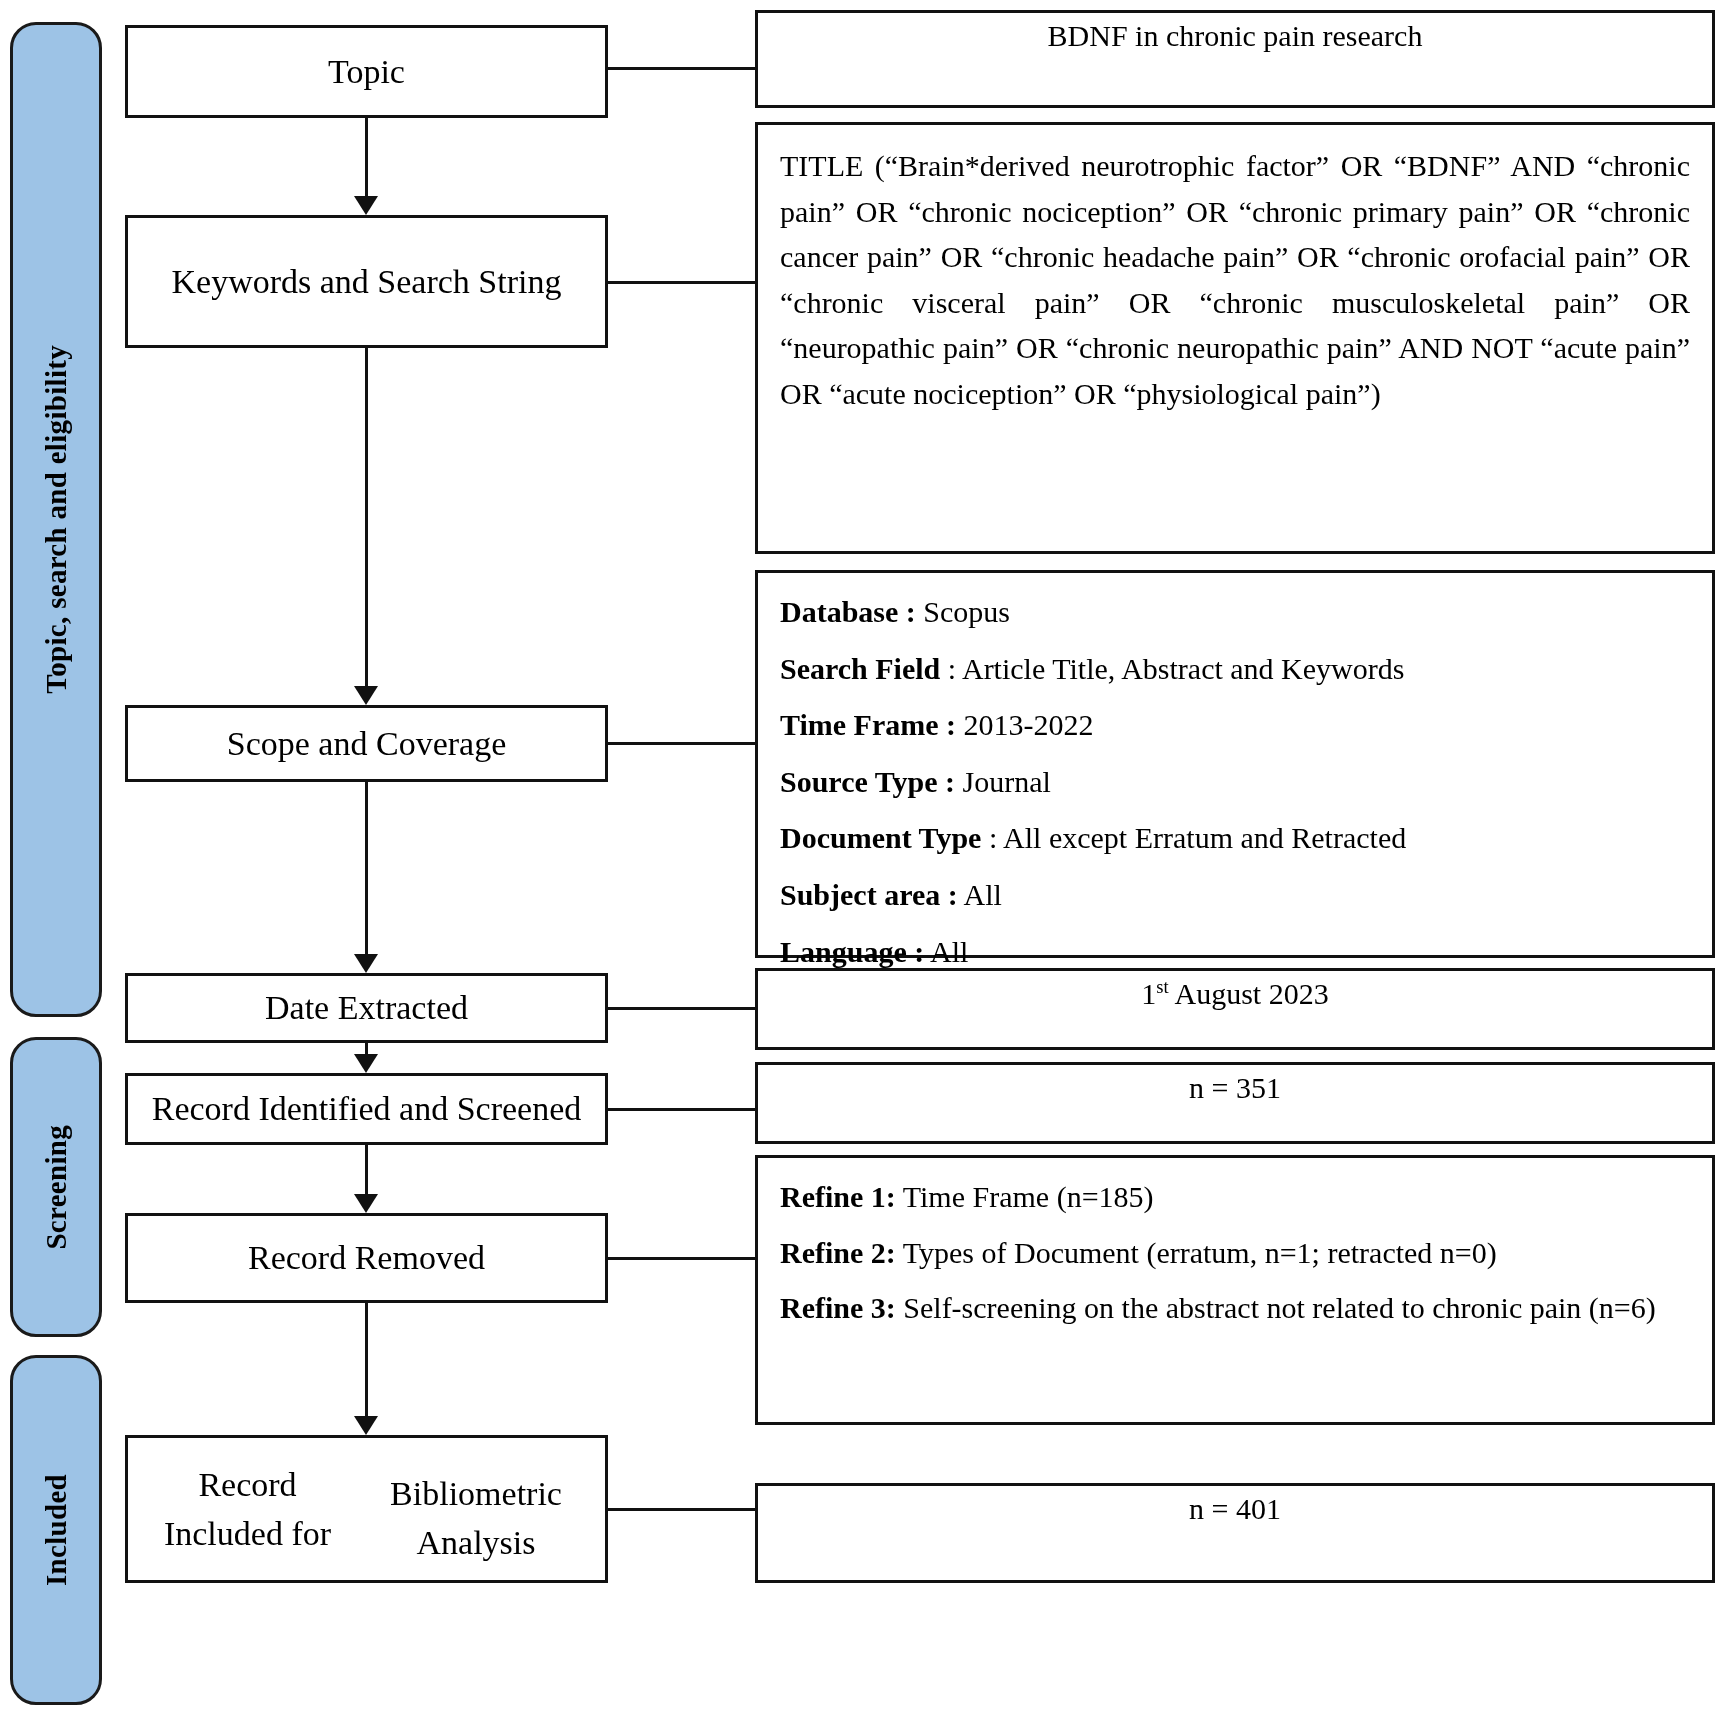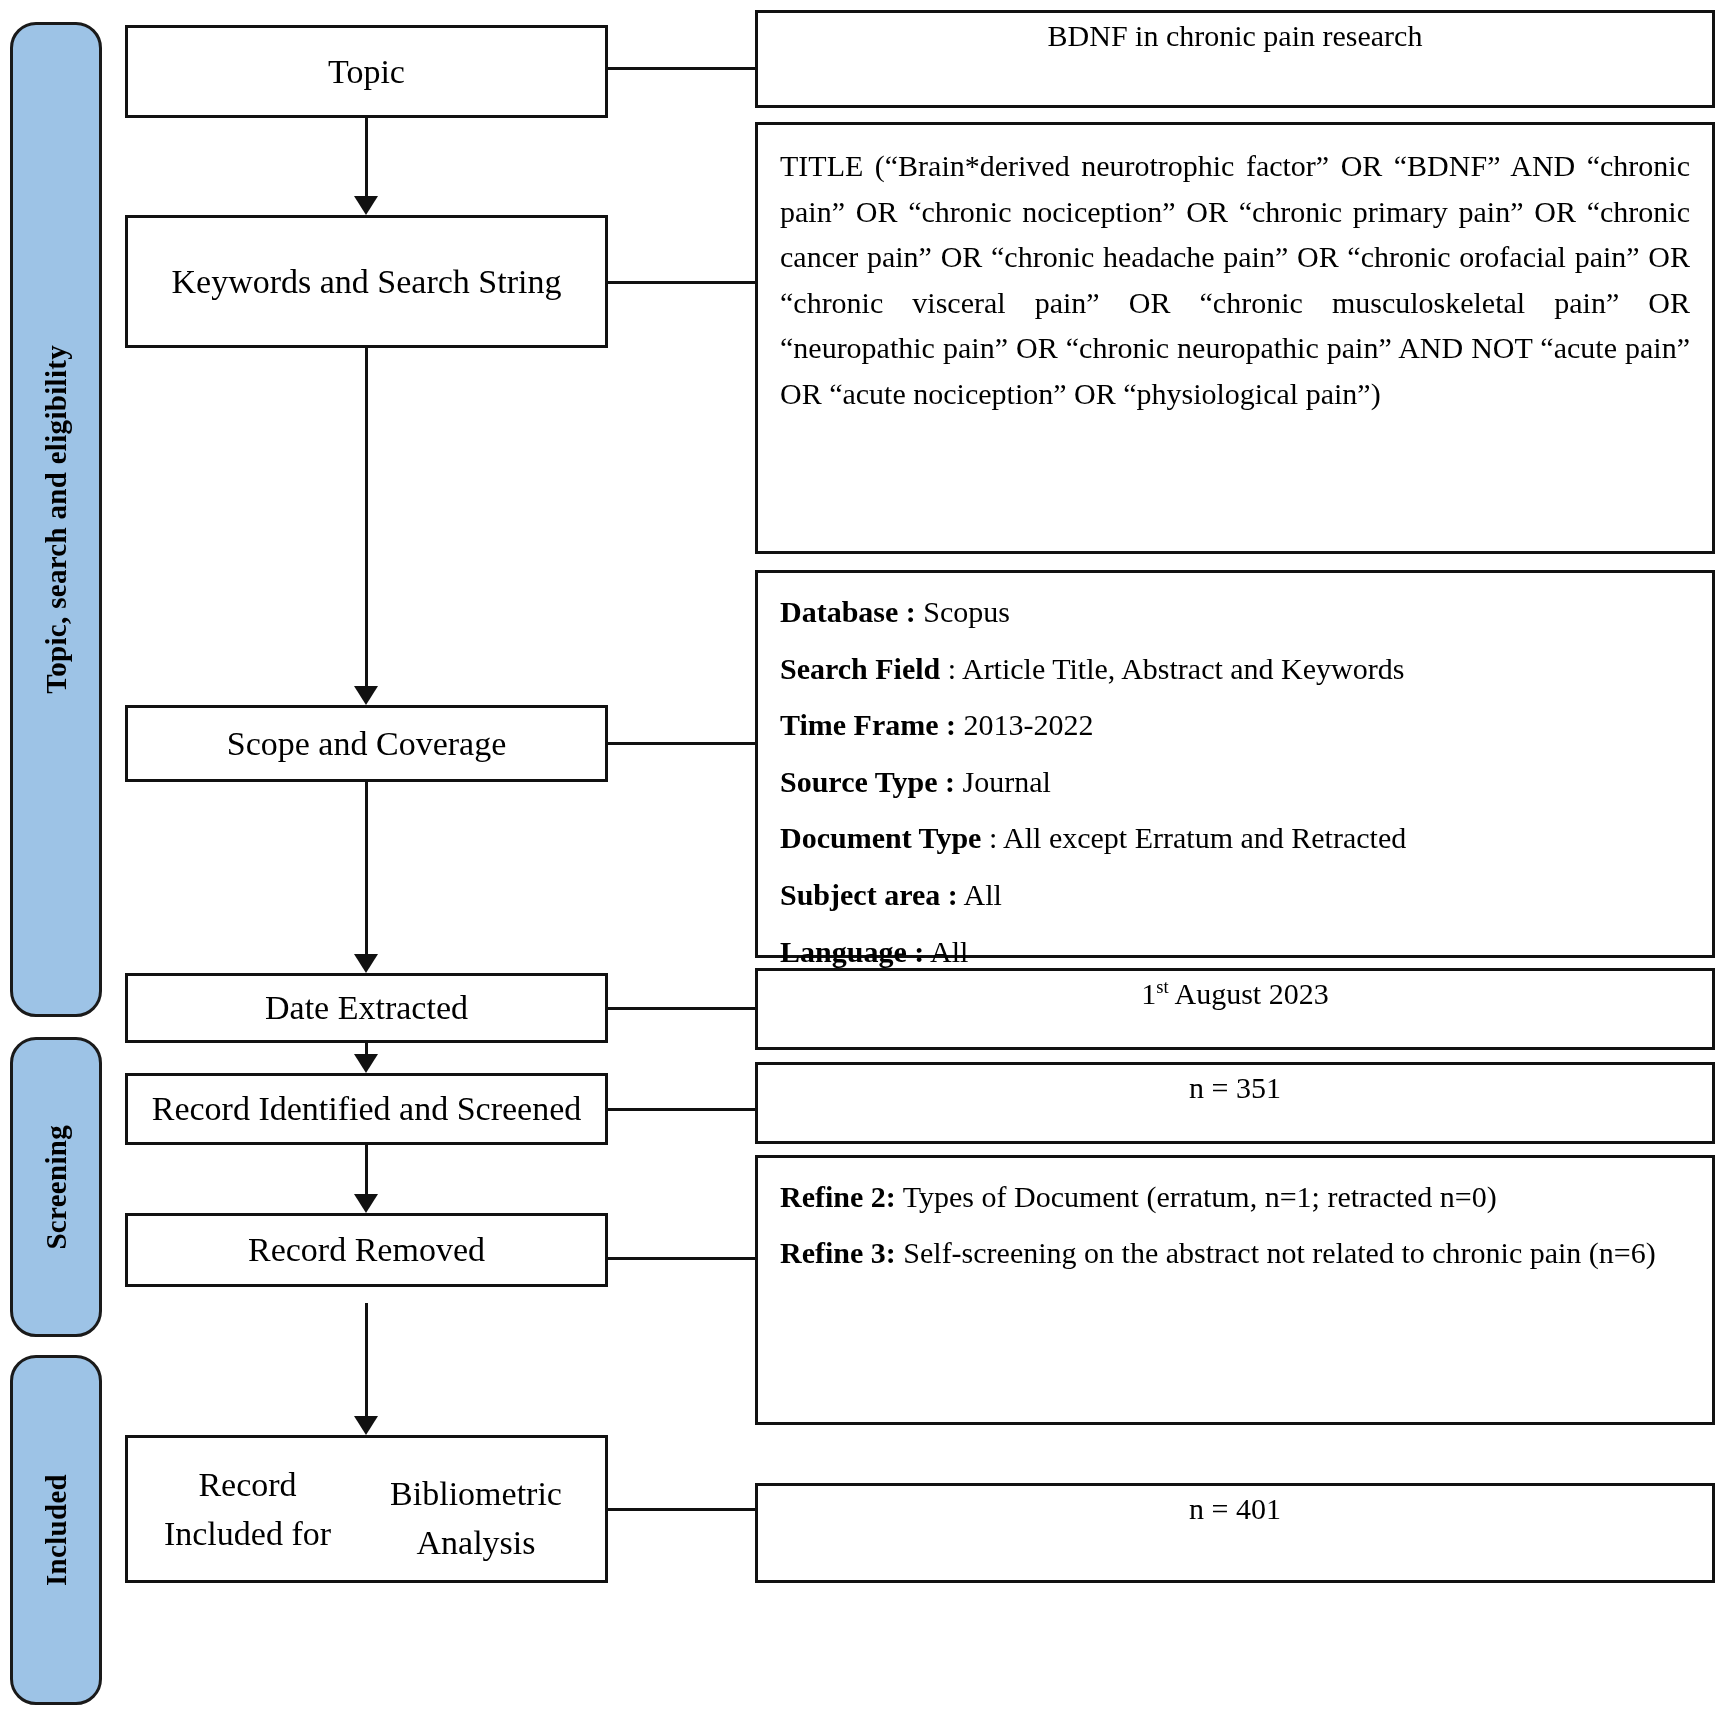--- a/index.html
+++ b/index.html
@@ -139,21 +139,21 @@
   </div>
 
   <div class="proc-box" style="left:125px; top:973px; width:483px; height:70px;">
     <span>Date Extracted</span>
   </div>
 
   <div class="proc-box" style="left:125px; top:1073px; width:483px; height:72px;">
     <span>Record Identified and Screened</span>
   </div>
 
-  <div class="proc-box" style="left:125px; top:1213px; width:483px; height:74px;">
+  <div class="proc-box" style="left:125px; top:1213px; width:483px; height:90px;">
     <span>Record Removed</span>
   </div>
 
   <div class="proc-box" style="left:125px; top:1435px; width:483px; height:148px; flex-direction:row;">
     <span>Record Included for</span>
     <span style="margin-top:18px;">Bibliometric Analysis</span>
   </div>
 
   <div class="detail-box center" style="left:755px; top:10px; width:960px; height:98px;">
     <span>BDNF in chronic pain research</span>
@@ -198,20 +198,23 @@
     <span>
       <span>1</span><sup>st</sup><span> August 2023</span>
     </span>
   </div>
 
   <div class="detail-box center" style="left:755px; top:1062px; width:960px; height:82px;">
     <span>n = 351</span>
   </div>
 
   <div class="detail-box listed refine-box" style="left:755px; top:1155px; width:960px; height:270px;">
+    <span class="ritem">
+      <span class="rk">Refine 1:</span><span> Time Frame (n=185)</span>
+    </span>
     <span class="ritem">
       <span class="rk">Refine 2:</span><span> Types of Document (erratum, n=1; retracted n=0)</span>
     </span>
     <span class="ritem">
       <span class="rk">Refine 3:</span><span> Self-screening on the abstract not related to chronic pain (n=6)</span>
     </span>
   </div>
 
   <div class="detail-box center" style="left:755px; top:1483px; width:960px; height:100px;">
     <span>n = 401</span>

